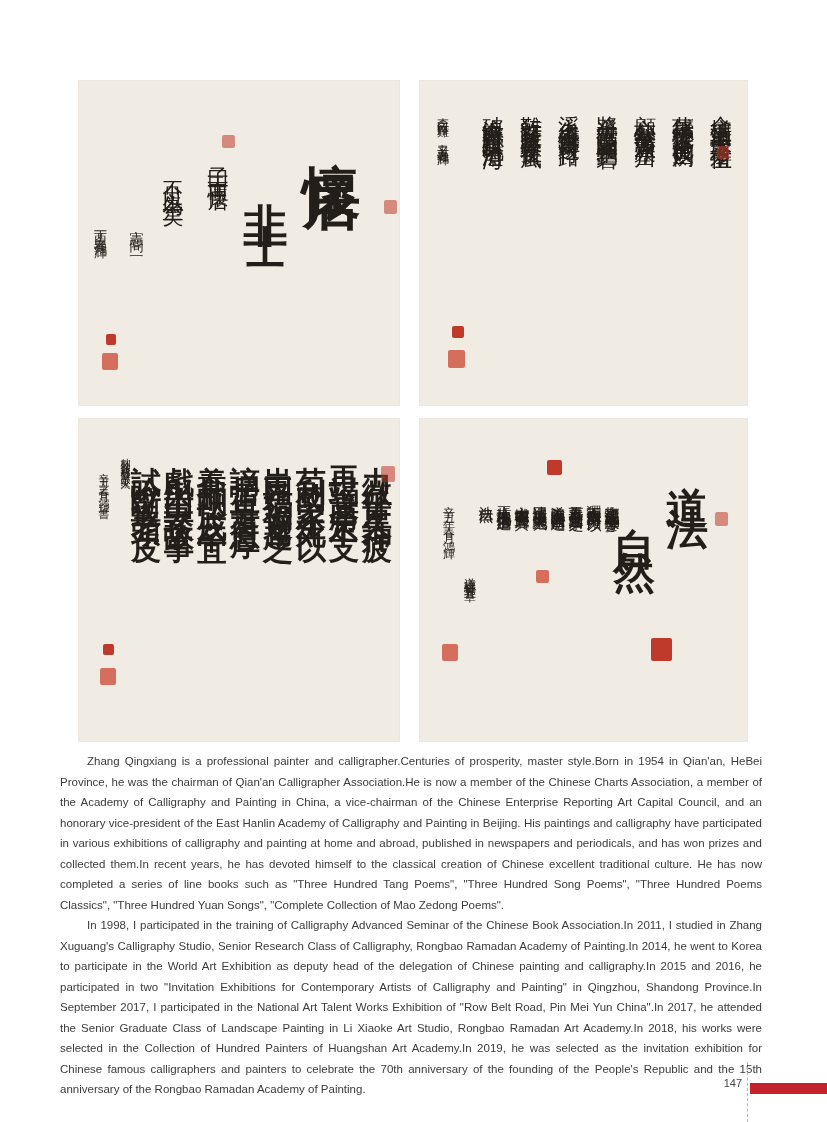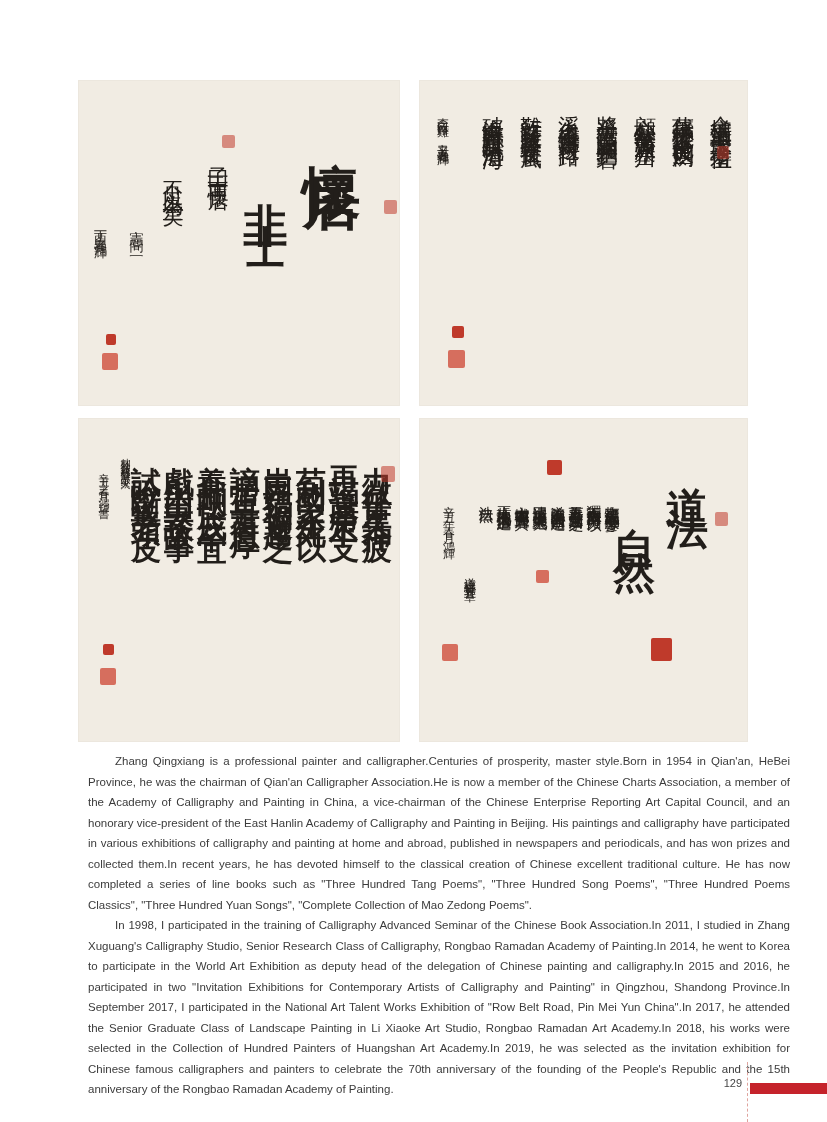--- a/index.html
+++ b/index.html
@@ -46,21 +46,21 @@
   .br-sig1{left:45px;top:150px;font-size:12px;letter-spacing:2px;}
   .br-sig2{left:24px;top:78px;font-size:12px;letter-spacing:7px;}
 
   
   .seal{position:absolute;background:#bf3a2b;border-radius:2px;}
   .seal.faint{opacity:0.55;}
   .seal.light{background:#cf4f3c;opacity:0.8;}
 
   
   .bio{position:absolute;left:60px;top:751px;width:702px;font-size:11.5px;
-       line-height:20.5px;text-align:justify;color:#3b3b3b;margin-left:28px;}
+       line-height:20.5px;text-align:justify;color:#3b3b3b;}
   .bio p{margin:0;text-indent:27px;}
 
   
   .page-number{position:absolute;left:706px;top:1077px;width:36px;text-align:right;
                font-size:11px;color:#444444;}
   .accent-bar{position:absolute;left:750px;top:1083px;width:77px;height:11px;background:#c5232b;}
   .dashed-line{position:absolute;left:747px;top:1062px;height:60px;width:0;
                border-left:1px dashed #dfa49e;}
 </style>
 </head>
@@ -135,17 +135,17 @@
     <div class="seal" style="left:232px;top:220px;width:21px;height:23px;"></div>
     <div class="seal light" style="left:117px;top:152px;width:13px;height:13px;"></div>
     <div class="seal light" style="left:23px;top:226px;width:16px;height:17px;"></div>
   </div>
 
   <div class="bio">
     <p>Zhang Qingxiang is a professional painter and calligrapher.Centuries of prosperity, master style.Born in 1954 in Qian'an, HeBei Province, he was the chairman of Qian'an Calligrapher Association.He is now a member of the Chinese Charts Association, a member of the Academy of Calligraphy and Painting in China, a vice-chairman of the Chinese Enterprise Reporting Art Capital Council, and an honorary vice-president of the East Hanlin Academy of Calligraphy and Painting in Beijing. His paintings and calligraphy have participated in various exhibitions of calligraphy and painting at home and abroad, published in newspapers and periodicals, and has won prizes and collected them.In recent years, he has devoted himself to the classical creation of Chinese excellent traditional culture. He has now completed a series of line books such as "Three Hundred Tang Poems", "Three Hundred Song Poems", "Three Hundred Poems Classics", "Three Hundred Yuan Songs", "Complete Collection of Mao Zedong Poems".</p>
     <p>In 1998, I participated in the training of Calligraphy Advanced Seminar of the Chinese Book Association.In 2011, I studied in Zhang Xuguang's Calligraphy Studio, Senior Research Class of Calligraphy, Rongbao Ramadan Academy of Painting.In 2014, he went to Korea to participate in the World Art Exhibition as deputy head of the delegation of Chinese painting and calligraphy.In 2015 and 2016, he participated in two "Invitation Exhibitions for Contemporary Artists of Calligraphy and Painting" in Qingzhou, Shandong Province.In September 2017, I participated in the National Art Talent Works Exhibition of "Row Belt Road, Pin Mei Yun China".In 2017, he attended the Senior Graduate Class of Landscape Painting in Li Xiaoke Art Studio, Rongbao Ramadan Art Academy.In 2018, his works were selected in the Collection of Hundred Painters of Huangshan Art Academy.In 2019, he was selected as the invitation exhibition for Chinese famous calligraphers and painters to celebrate the 70th anniversary of the founding of the People's Republic and the 15th anniversary of the Rongbao Ramadan Academy of Painting.</p>
   </div>
 
-  <div class="page-number">129</div>
+  <div class="page-number">147</div>
   <div class="accent-bar"></div>
   <div class="dashed-line"></div>
 
 </div>
 
 </body></html>

